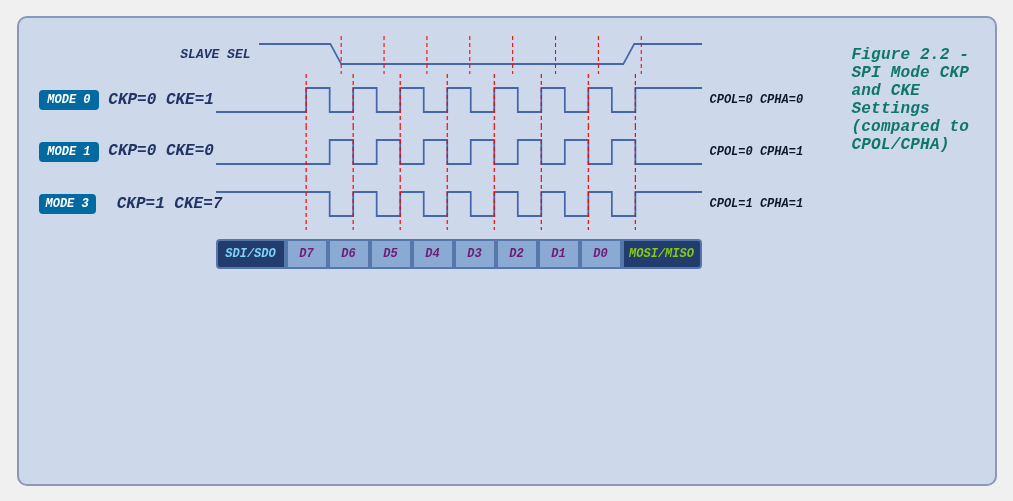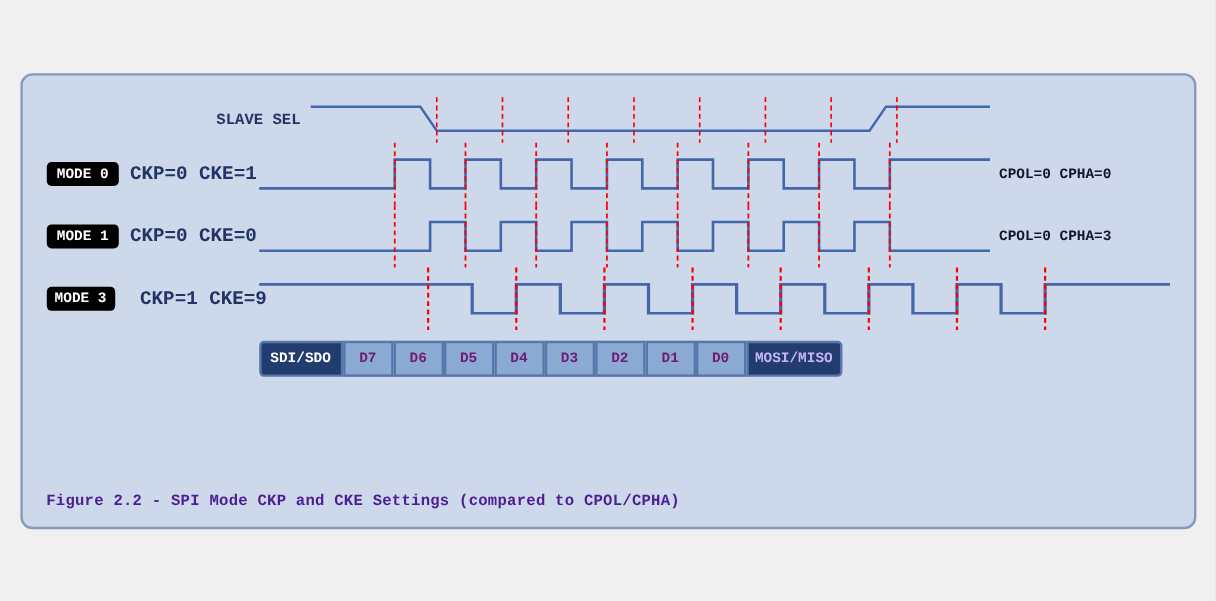--- a/index.html
+++ b/index.html
@@ -7,28 +7,29 @@
       width: 1013px;
       height: 501px;
       background: #f0f0f0;
       display: flex;
       align-items: center;
       justify-content: center;
       font-family: 'Courier New', Courier, monospace;
     }
     .outer {
       width: 980px;
-      height: 380px;
+      height: 470px;
       background: #cdd8ea;
       border: 2px solid #8899bb;
       border-radius: 10px;
       padding: 18px 20px 14px 20px;
       display: flex;
-      flex-direction: column;
+      flex-direction: row;
       gap: 0;
+      font-style: italic;
     }
     .diagram-area {
       flex: 1;
       position: relative;
       display: flex;
       flex-direction: column;
       gap: 0;
     }
     
     .slave-row {
@@ -51,21 +52,21 @@
       height: 38px;
     }
     
     .mode-row {
       display: flex;
       align-items: center;
       height: 52px;
       position: relative;
     }
     .mode-badge {
-      background: #000000;
+      background: #0369a1;
       color: white;
       font-weight: bold;
       font-size: 12px;
       padding: 3px 7px;
       border-radius: 4px;
       white-space: nowrap;
       margin-right: 5px;
       width: 62px;
       text-align: center;
     }
@@ -110,42 +111,42 @@
       height: 30px;
       display: flex;
       align-items: center;
       justify-content: center;
       font-weight: bold;
       font-size: 12px;
       border: 2px solid #5577aa;
     }
     .data-cell.sdi {
       background: #223c6e;
-      color: #ffffff;
+      color: #7dd3fc;
       border-radius: 4px 0 0 4px;
       width: 70px;
     }
     .data-cell.bit {
       background: #8aaad4;
       color: #701a75;
       width: 42px;
     }
     .data-cell.mosi {
       background: #223c6e;
-      color: #c4b5fd;
+      color: #84cc16;
       border-radius: 0 4px 4px 0;
       width: 80px;
       text-align: right;
     }
     
     .caption {
       font-family: 'Courier New', Courier, monospace;
       font-weight: bold;
-      font-size: 13px;
-      color: #4c1d95;
+      font-size: 16px;
+      color: #0f766e;
       text-align: left;
       padding-top: 10px;
       letter-spacing: 0.2px;
     }
 
     
     svg {
       overflow: visible;
     }
   </style>
@@ -204,21 +205,21 @@
           <line x1="415" y1="0" x2="415" y2="52" stroke="red" stroke-width="1.5" stroke-dasharray="4,3"></line>
           <line x1="475" y1="0" x2="475" y2="52" stroke="red" stroke-width="1.5" stroke-dasharray="4,3"></line>
           <line x1="535" y1="0" x2="535" y2="52" stroke="red" stroke-width="1.5" stroke-dasharray="4,3"></line>
         </svg>
       </div>
       <div class="mode-right">CPOL=0  CPHA=0</div>
     </div>
 
 
     <div class="mode-row">
-      <div style="display:flex;align-items:center;width:177px;gap:4px;">
+      <div style="display:flex;align-items:flex-start;width:177px;gap:4px;">
         <div class="mode-badge">MODE 1</div>
         <div class="mode-params">CKP=0  CKE=0</div>
       </div>
       <div class="waveform-area">
         <svg width="100%" height="52" viewBox="0 0 620 52" preserveAspectRatio="none">
 
           <polyline points="
             0,38 145,38
             145,14 175,14 175,38 205,38
             205,14 235,14 235,38 265,38
@@ -230,27 +231,27 @@
           <line x1="115" y1="0" x2="115" y2="52" stroke="red" stroke-width="1.5" stroke-dasharray="4,3"></line>
           <line x1="175" y1="0" x2="175" y2="52" stroke="red" stroke-width="1.5" stroke-dasharray="4,3"></line>
           <line x1="235" y1="0" x2="235" y2="52" stroke="red" stroke-width="1.5" stroke-dasharray="4,3"></line>
           <line x1="295" y1="0" x2="295" y2="52" stroke="red" stroke-width="1.5" stroke-dasharray="4,3"></line>
           <line x1="355" y1="0" x2="355" y2="52" stroke="red" stroke-width="1.5" stroke-dasharray="4,3"></line>
           <line x1="415" y1="0" x2="415" y2="52" stroke="red" stroke-width="1.5" stroke-dasharray="4,3"></line>
           <line x1="475" y1="0" x2="475" y2="52" stroke="red" stroke-width="1.5" stroke-dasharray="4,3"></line>
           <line x1="535" y1="0" x2="535" y2="52" stroke="red" stroke-width="1.5" stroke-dasharray="4,3"></line>
         </svg>
       </div>
-      <div class="mode-right">CPOL=0  CPHA=3</div>
+      <div class="mode-right">CPOL=0  CPHA=1</div>
     </div>
 
     <div class="mode-row">
       <div style="display:flex;align-items:center;width:177px;gap:16px;">
         <div class="mode-badge">MODE 3</div>
-        <div class="mode-params">CKP=1  CKE=9</div>
+        <div class="mode-params">CKP=1  CKE=7</div>
       </div>
       <div class="waveform-area">
         <svg width="100%" height="52" viewBox="0 0 620 52" preserveAspectRatio="none">
 
           <polyline points="
             0,14 145,14
             145,38 175,38 175,14 205,14
             205,38 235,38 235,14 265,14
             265,38 295,38 295,14 325,14
             325,38 355,38 355,14 385,14
@@ -260,20 +261,21 @@
           <line x1="115" y1="0" x2="115" y2="52" stroke="red" stroke-width="1.5" stroke-dasharray="4,3"></line>
           <line x1="175" y1="0" x2="175" y2="52" stroke="red" stroke-width="1.5" stroke-dasharray="4,3"></line>
           <line x1="235" y1="0" x2="235" y2="52" stroke="red" stroke-width="1.5" stroke-dasharray="4,3"></line>
           <line x1="295" y1="0" x2="295" y2="52" stroke="red" stroke-width="1.5" stroke-dasharray="4,3"></line>
           <line x1="355" y1="0" x2="355" y2="52" stroke="red" stroke-width="1.5" stroke-dasharray="4,3"></line>
           <line x1="415" y1="0" x2="415" y2="52" stroke="red" stroke-width="1.5" stroke-dasharray="4,3"></line>
           <line x1="475" y1="0" x2="475" y2="52" stroke="red" stroke-width="1.5" stroke-dasharray="4,3"></line>
           <line x1="535" y1="0" x2="535" y2="52" stroke="red" stroke-width="1.5" stroke-dasharray="4,3"></line>
         </svg>
       </div>
+      <div class="mode-right">CPOL=1  CPHA=1</div>
     </div>
 
     <div class="data-row">
       <div class="data-spacer"></div>
       <div class="data-bus">
         <div class="data-cell sdi">SDI/SDO</div>
         <div class="data-cell bit">D7</div>
         <div class="data-cell bit">D6</div>
         <div class="data-cell bit">D5</div>
         <div class="data-cell bit">D4</div>

